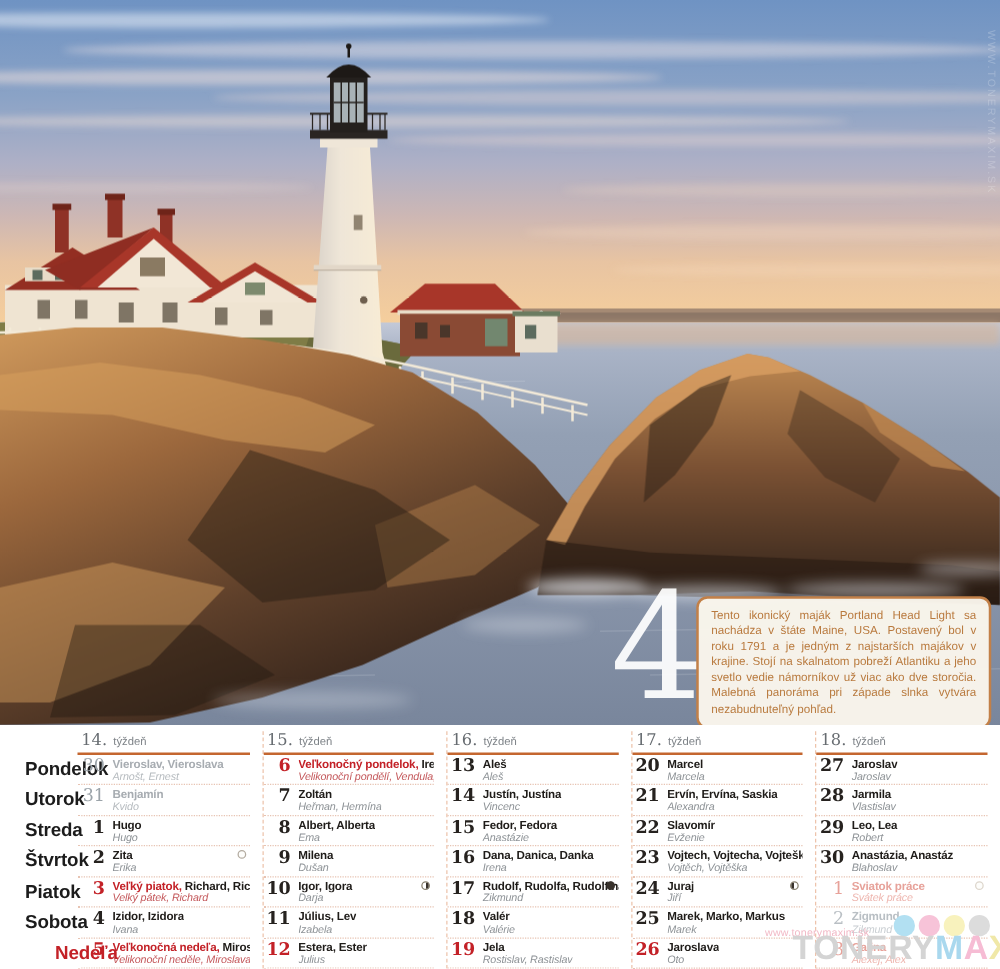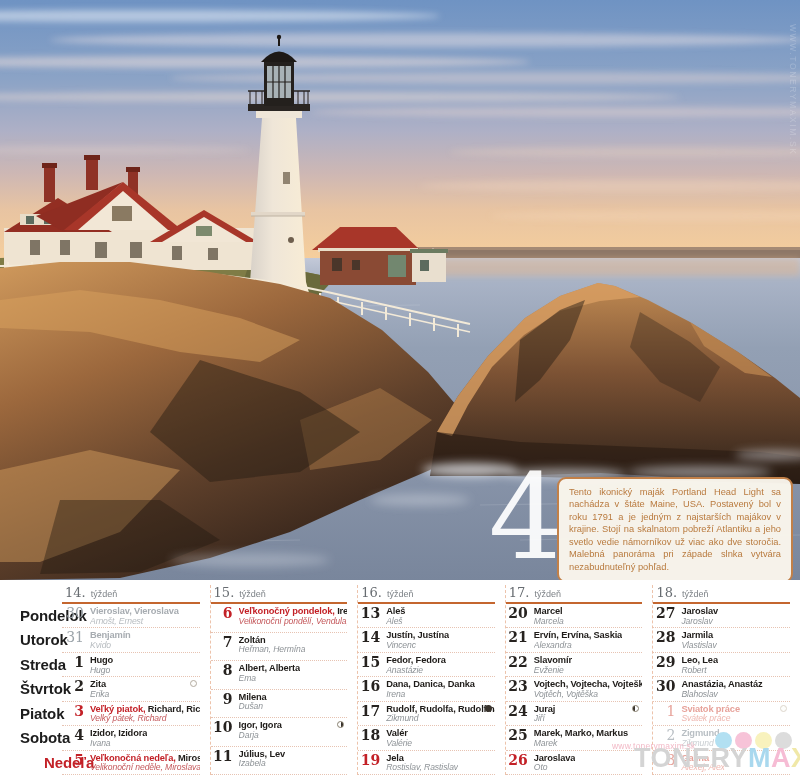--- a/index.html
+++ b/index.html
@@ -360,20 +360,27 @@
           </div>
           <span class="moon moon-lq"></span>
         </div>
         <div class="cell normal">
           <div class="num">11</div>
           <div class="names">
             <div class="l1">Július, Lev</div>
             <div class="l2">Izabela</div>
           </div>
         </div>
+        <div class="cell rednum">
+          <div class="num">12</div>
+          <div class="names">
+            <div class="l1">Estera, Ester</div>
+            <div class="l2">Julius</div>
+          </div>
+        </div>
       </div>
       <div class="week">
         <div class="week-head">
           <span class="wnum">16.</span>
           <span class="wsuf">týždeň</span>
         </div>
         <div class="cell normal">
           <div class="num">13</div>
           <div class="names">
             <div class="l1">Aleš</div>

